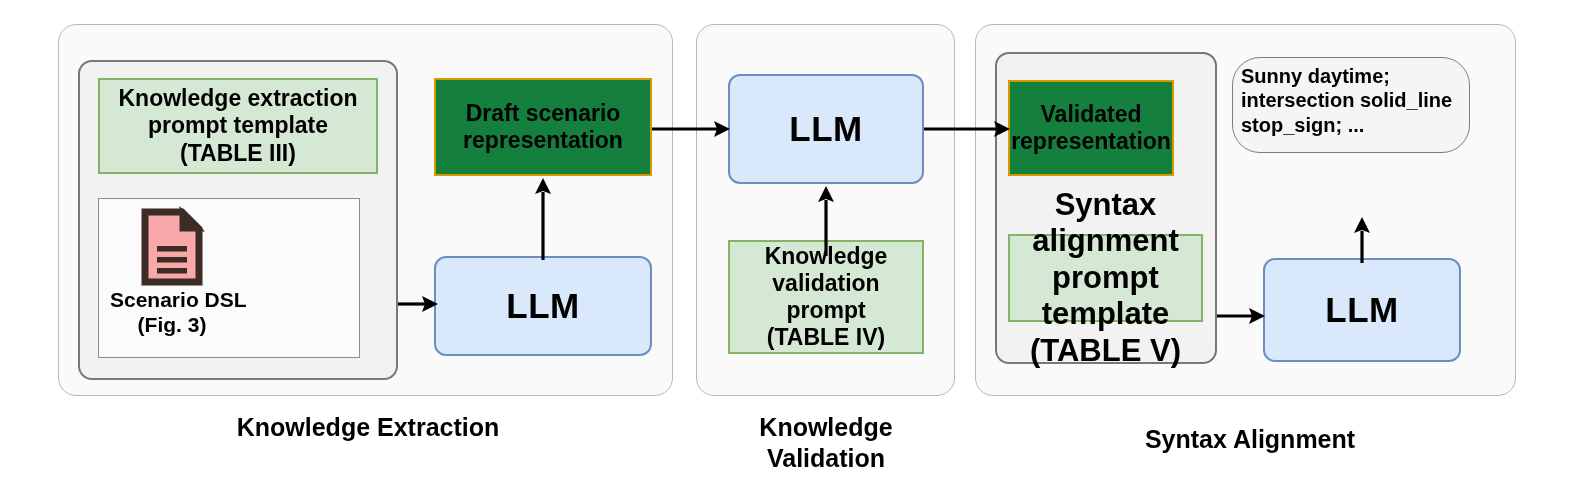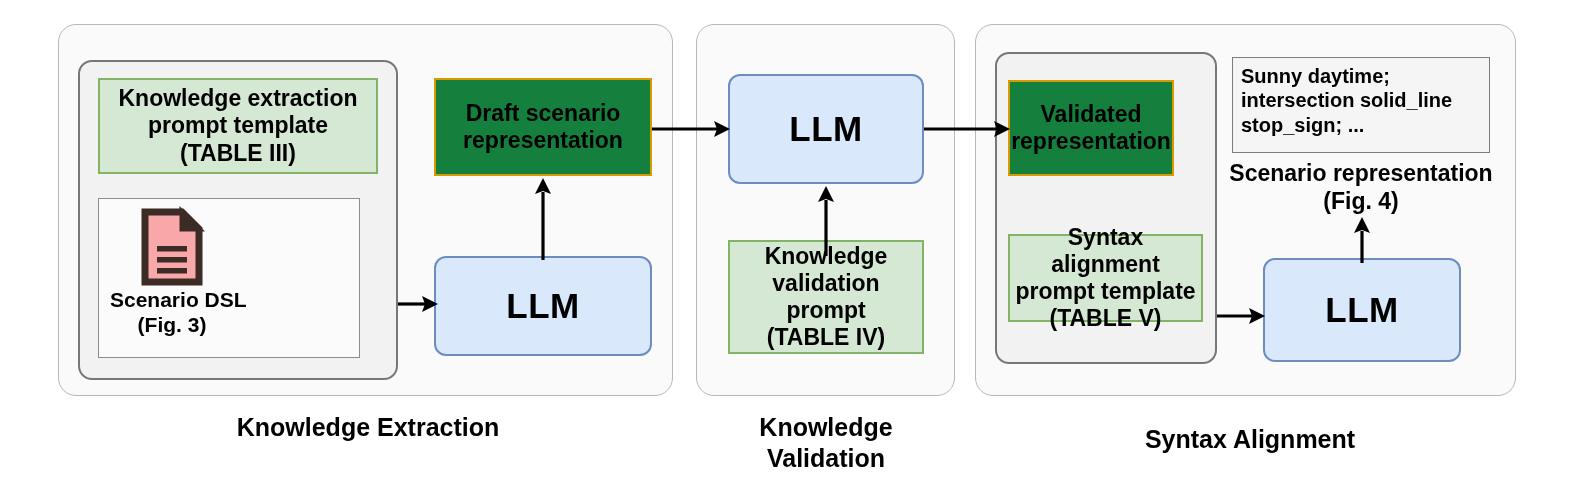--- a/index.html
+++ b/index.html
@@ -152,27 +152,26 @@
   </div>
 
   <div class="stage-label" style="left:700px;top:412px;width:252px;">Knowledge<br>Validation</div>
 
   <div class="panel" style="left:975px;top:24px;width:541px;height:372px;"></div>
 
   <div class="inner-group" style="left:995px;top:52px;width:222px;height:312px;"></div>
 
   <div class="node orange" style="left:1008px;top:80px;width:166px;height:96px;font-size:23px;">Validated<br>representation</div>
 
-  <div class="node green" style="left:1008px;top:234px;width:195px;height:88px;font-size:23px;">Syntax<br>alignment<br>prompt template<br>(TABLE V)</div>
+  <div class="node green" style="left:1008px;top:234px;width:195px;height:88px;font-size:31px;">Syntax<br>alignment<br>prompt template<br>(TABLE V)</div>
 
   <div class="node llm" style="left:1263px;top:258px;width:198px;height:104px;">LLM</div>
 
-  <div class="node snippet" style="left:1232px;top:57px;width:258px;height:96px;font-weight:bold;">Sunny daytime; intersection solid_line stop_sign; ...</div>
+  <div class="node snippet" style="left:1232px;top:57px;width:238px;height:96px;font-weight:bold;border-radius:28px;">Sunny daytime; intersection solid_line stop_sign; ...</div>
 
-  <div class="caption" style="left:1228px;top:160px;width:266px;font-size:23px;">Scenario representation<br>(Fig. 4)</div>
 
   <div class="arrow" style="left:924px;top:115px;">
     <svg width="88" height="28" viewBox="0 0 88 28">
       <line x1="0" y1="14" x2="74" y2="14" stroke="#000" stroke-width="3.2"></line>
       <polygon points="86,14 70,6 73,14 70,22" fill="#000"></polygon>
     </svg>
   </div>
 
   <div class="arrow" style="left:1217px;top:302px;">
     <svg width="50" height="28" viewBox="0 0 50 28">

